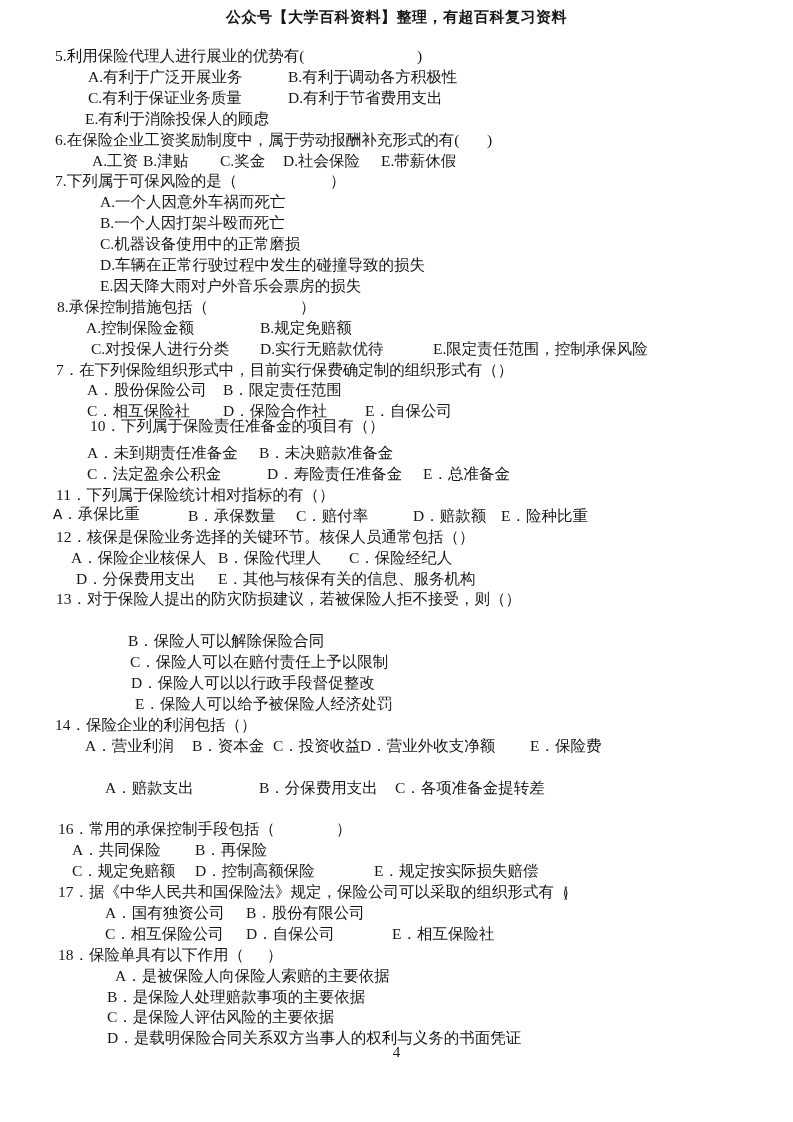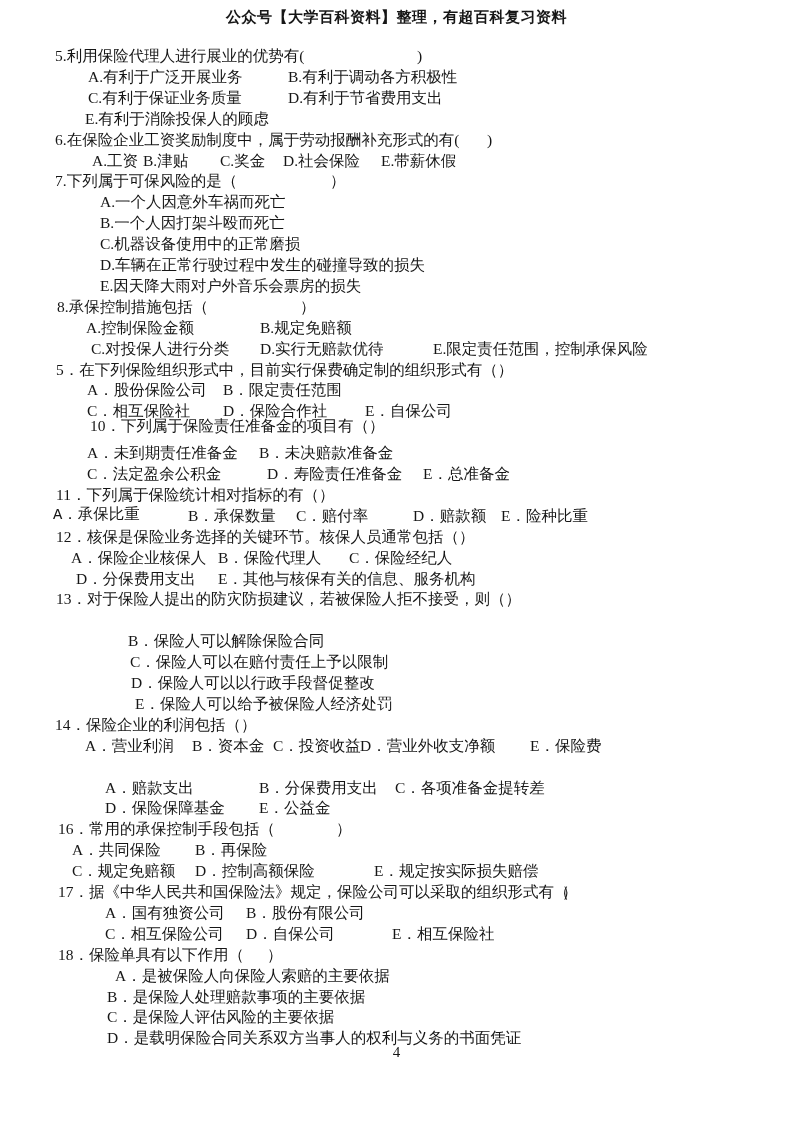--- a/index.html
+++ b/index.html
@@ -108,21 +108,21 @@
       <div class="line" style="top: 316.7px;">
         <span style="left: 86px;">A.控制保险金额</span>
         <span style="left: 260px;">B.规定免赔额</span>
       </div>
       <div class="line" style="top: 337.6px;">
         <span style="left: 91px;">C.对投保人进行分类</span>
         <span style="left: 260px;">D.实行无赔款优待</span>
         <span style="left: 433px;">E.限定责任范围，控制承保风险</span>
       </div>
       <div class="line" style="top: 358.5px;">
-        <span style="left: 56px;">5．在下列保险组织形式中，目前实行保费确定制的组织形式有（）</span>
+        <span style="left: 56px;">7．在下列保险组织形式中，目前实行保费确定制的组织形式有（）</span>
       </div>
       <div class="line" style="top: 379.4px;">
         <span style="left: 87px;">A．股份保险公司</span>
         <span style="left: 223px;">B．限定责任范围</span>
       </div>
       <div class="line" style="top: 400.3px;">
         <span style="left: 87px;">C．相互保险社</span>
         <span style="left: 223px;">D．保险合作社</span>
         <span style="left: 365px;">E．自保公司</span>
       </div>
@@ -183,24 +183,20 @@
         <span style="left: 192px;">B．资本金</span>
         <span style="left: 273px;">C．投资收益</span>
         <span style="left: 360px;">D．营业外收支净额</span>
         <span style="left: 530px;">E．保险费</span>
       </div>
       <div class="line" style="top: 776.5px;">
         <span style="left: 105px;">A．赔款支出</span>
         <span style="left: 259px;">B．分保费用支出</span>
         <span style="left: 395px;">C．各项准备金提转差</span>
       </div>
-      <div class="line" style="top: 797.4px;">
-        <span style="left: 105px;">D．保险保障基金</span>
-        <span style="left: 259px;">E．公益金</span>
-      </div>
       <div class="line" style="top: 818.3px;">
         <span style="left: 58px;">16．常用的承保控制手段包括（</span>
         <span style="left: 336px;">）</span>
       </div>
       <div class="line" style="top: 839.2px;">
         <span style="left: 72px;">A．共同保险</span>
         <span style="left: 195px;">B．再保险</span>
       </div>
       <div class="line" style="top: 860.1px;">
         <span style="left: 72px;">C．规定免赔额</span>

